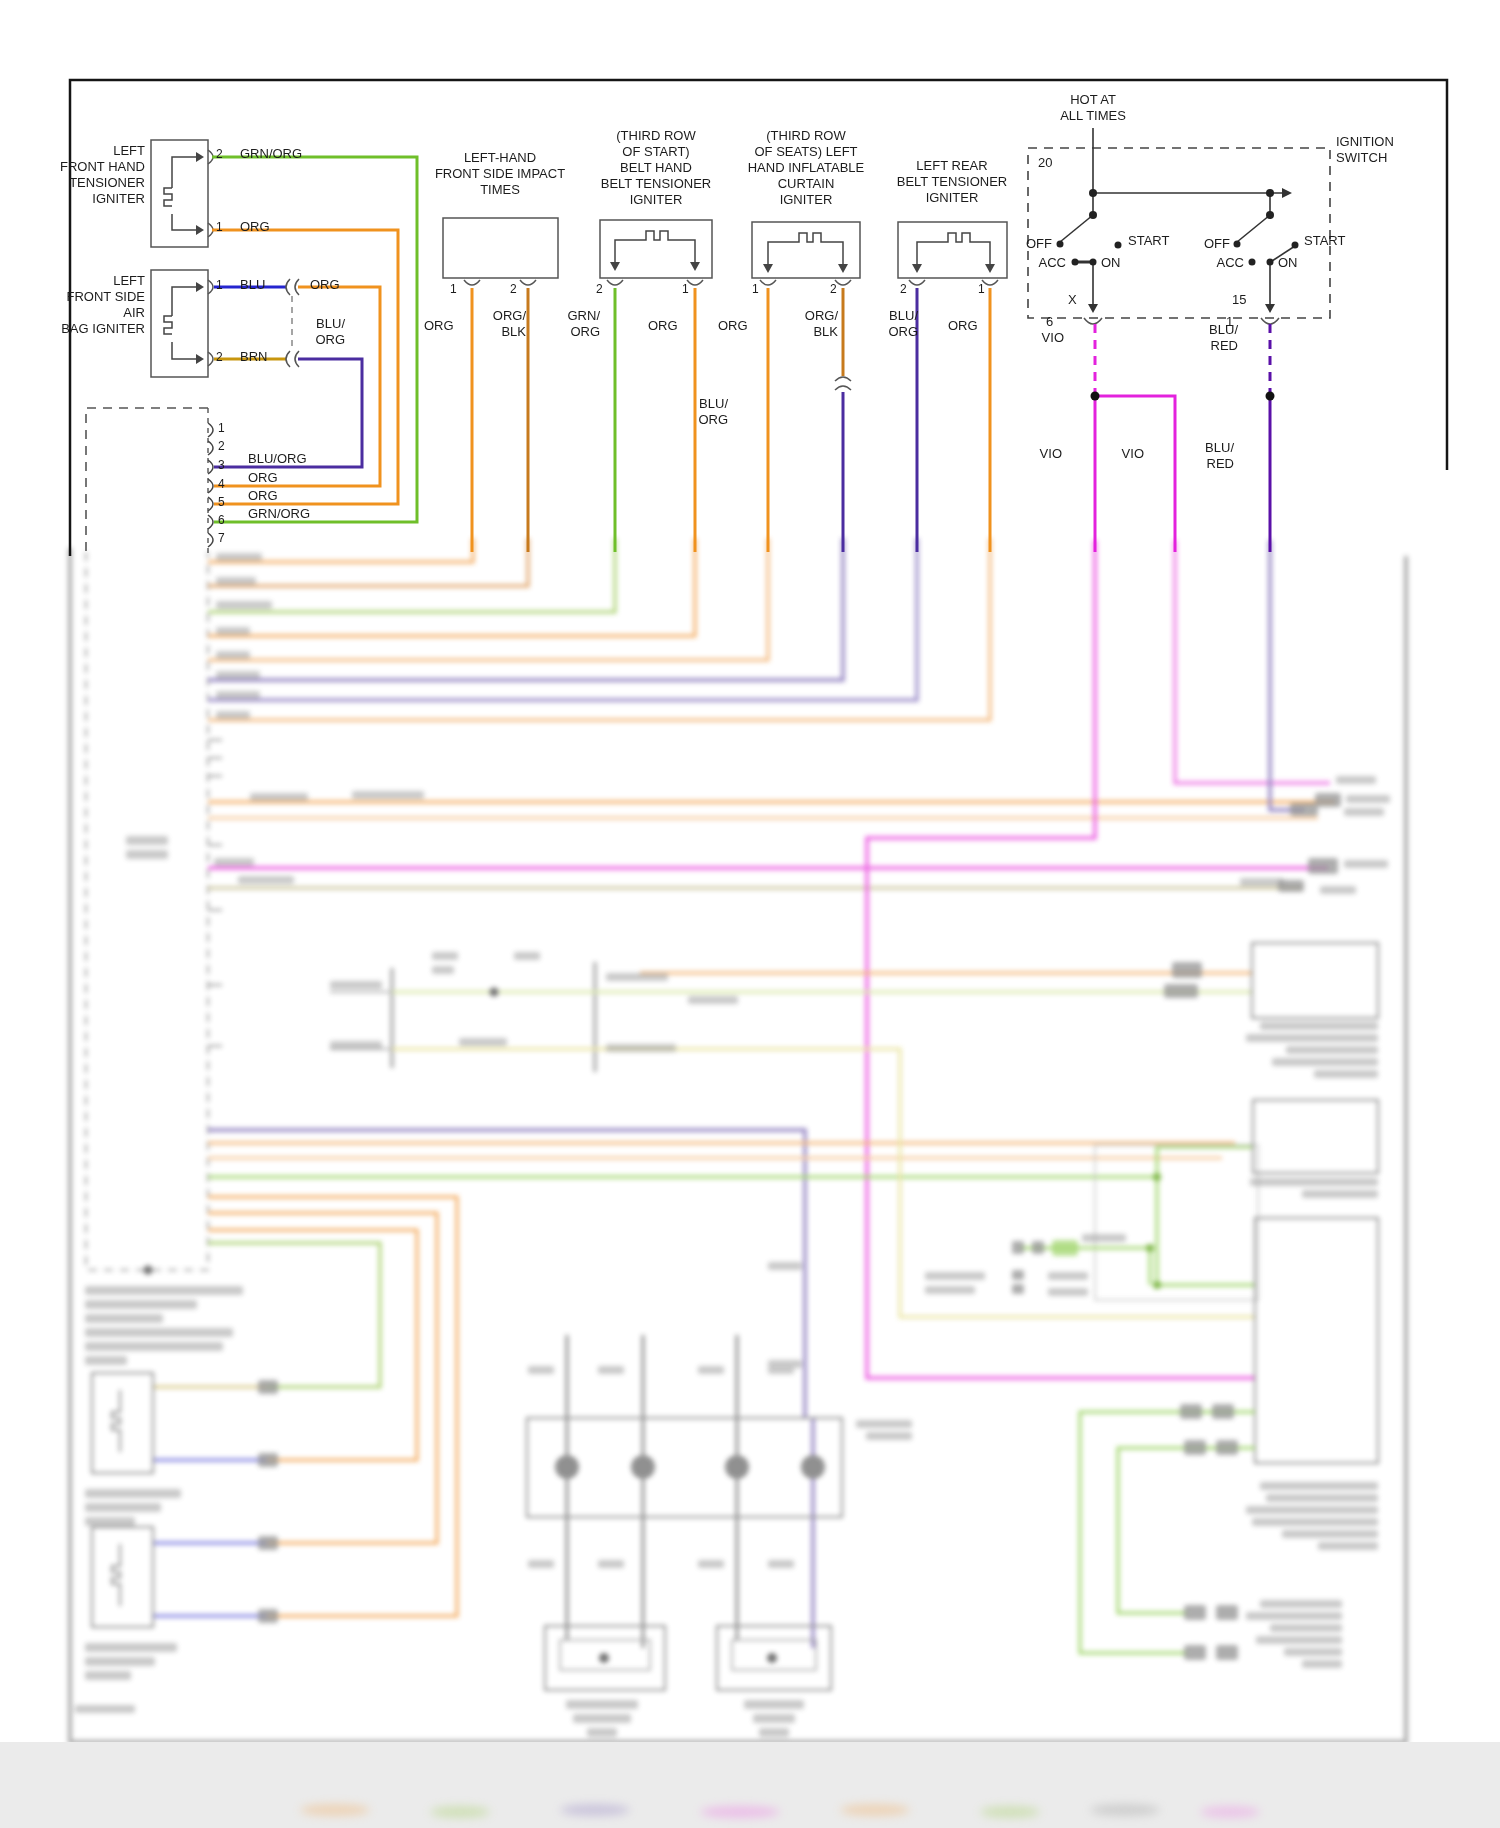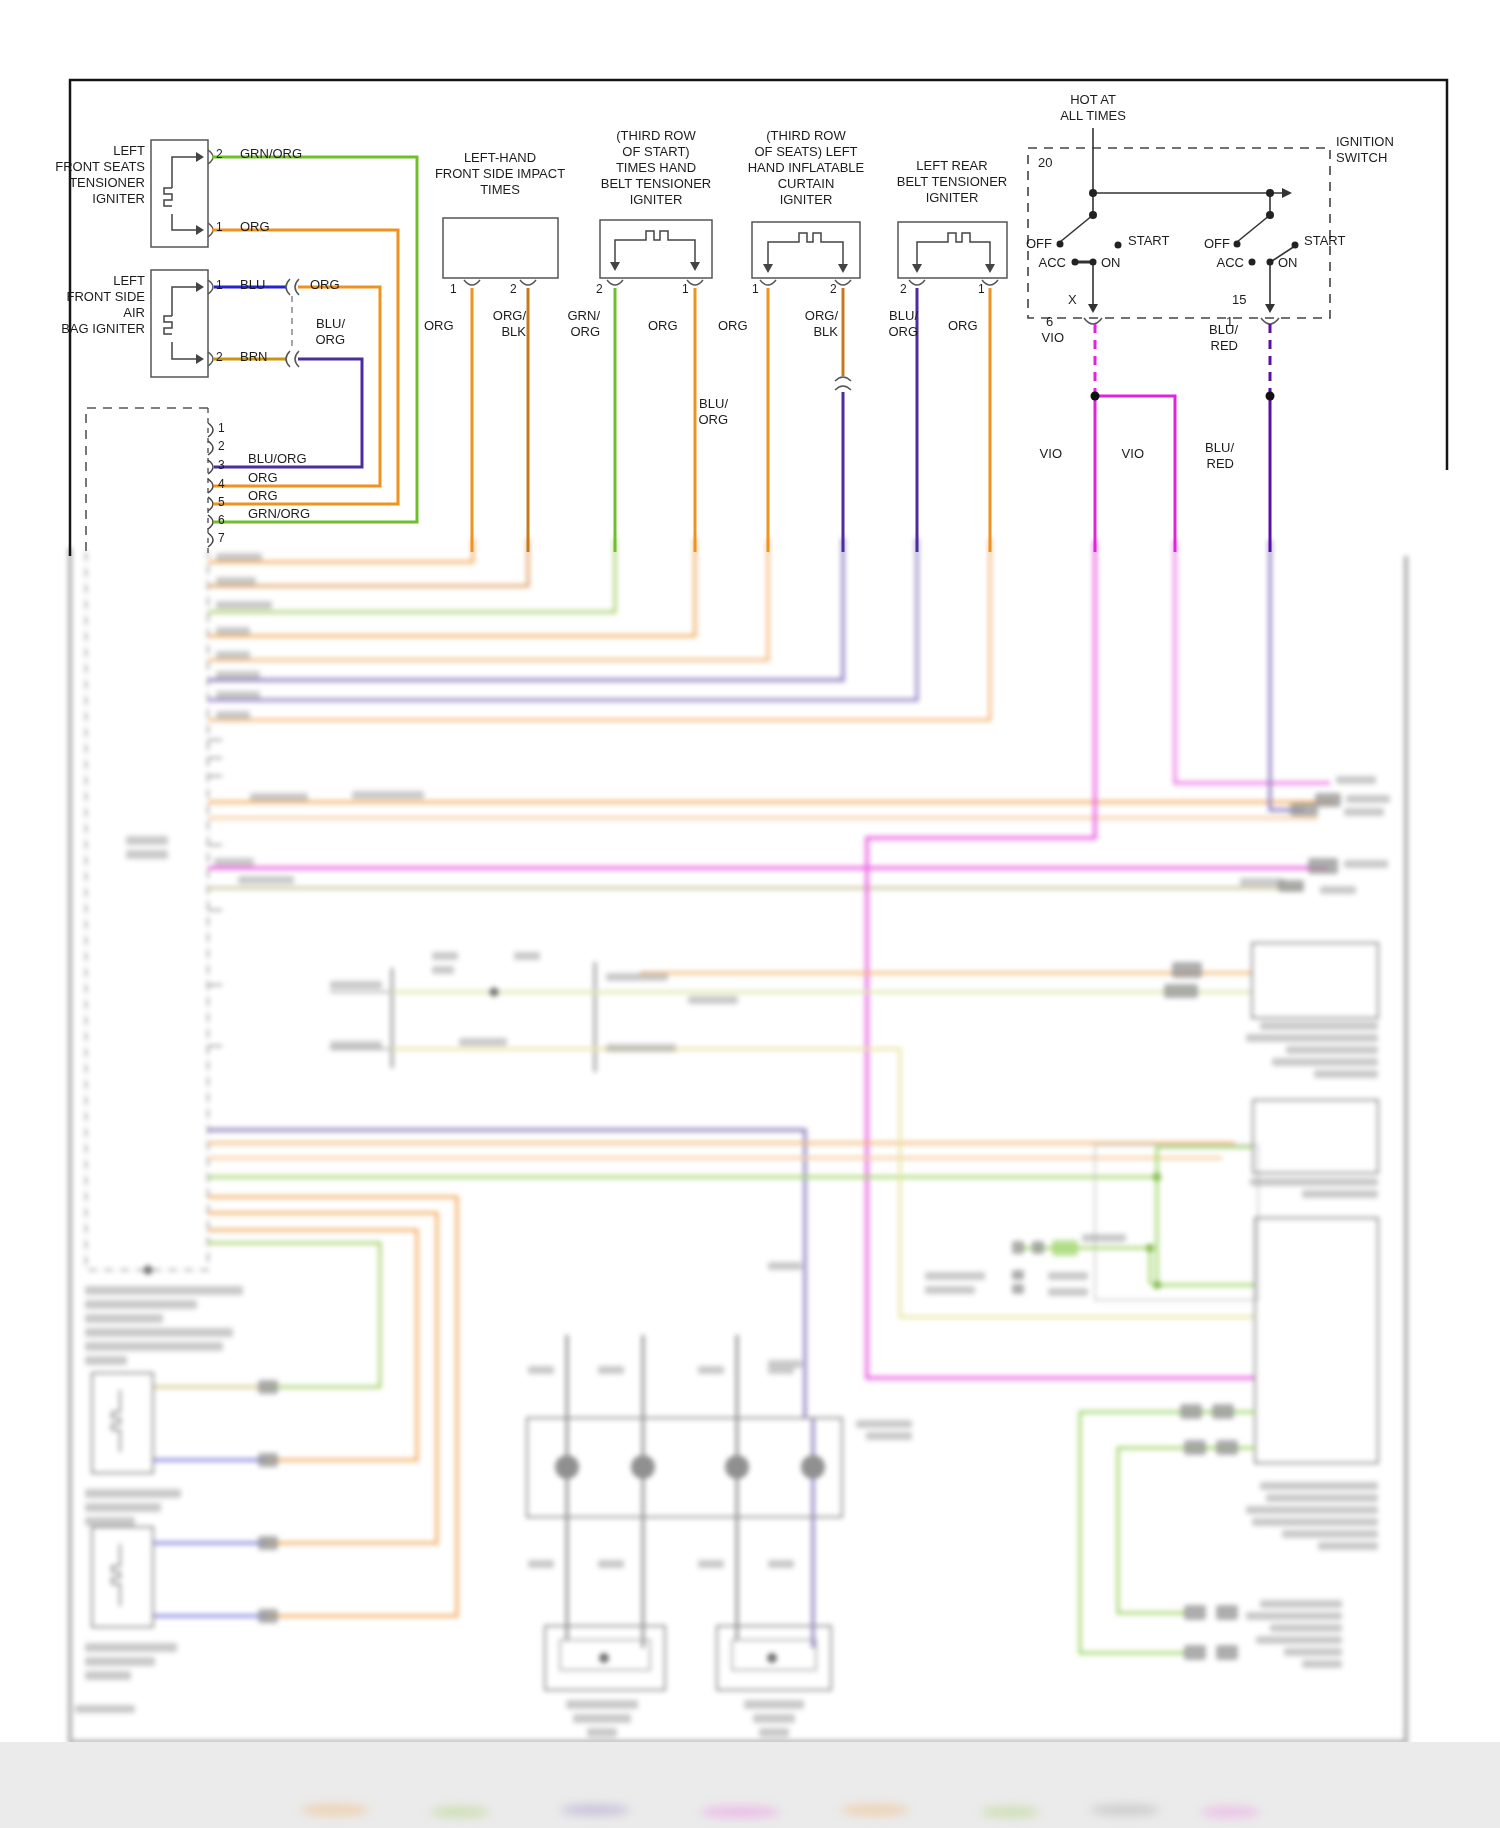--- a/index.html
+++ b/index.html
@@ -327,39 +327,39 @@
       <circle cx="1237" cy="244" r="3.5"></circle>
           <circle cx="1295" cy="245" r="3.5"></circle>
       <circle cx="1252" cy="262" r="3.5"></circle>
           <circle cx="1270" cy="262" r="3.5"></circle>
     </g>
   </g>
 </svg>
 
 <div class="lb r" style="left:30px;top:143px;width:115px">
   <div>LEFT</div>
-      <div>FRONT SEATS</div>
+      <div>FRONT HAND</div>
   <div>TENSIONER</div>
       <div>IGNITER</div>
 </div>
 <div class="lb r" style="left:30px;top:273px;width:115px">
   <div>LEFT</div>
       <div>FRONT SIDE</div>
   <div>AIR</div>
       <div>BAG IGNITER</div>
 </div>
 <div class="lb c" style="left:425px;top:150px;width:150px">
   <div>LEFT-HAND</div>
       <div>FRONT SIDE IMPACT</div>
   <div>TIMES</div>
 </div>
 <div class="lb c" style="left:596px;top:128px;width:120px">
   <div>(THIRD ROW</div>
       <div>OF START)</div>
-  <div>TIMES HAND</div>
+  <div>BELT HAND</div>
       <div>BELT TENSIONER</div>
   <div>IGNITER</div>
 </div>
 <div class="lb c" style="left:736px;top:128px;width:140px">
   <div>(THIRD ROW</div>
       <div>OF SEATS) LEFT</div>
   <div>HAND INFLATABLE</div>
       <div>CURTAIN</div>
   <div>IGNITER</div>
 </div>

